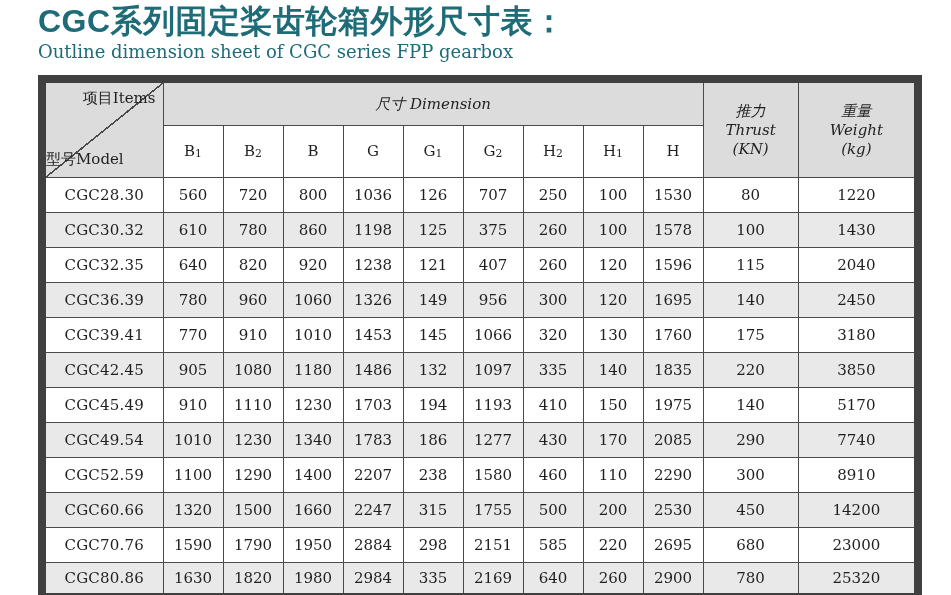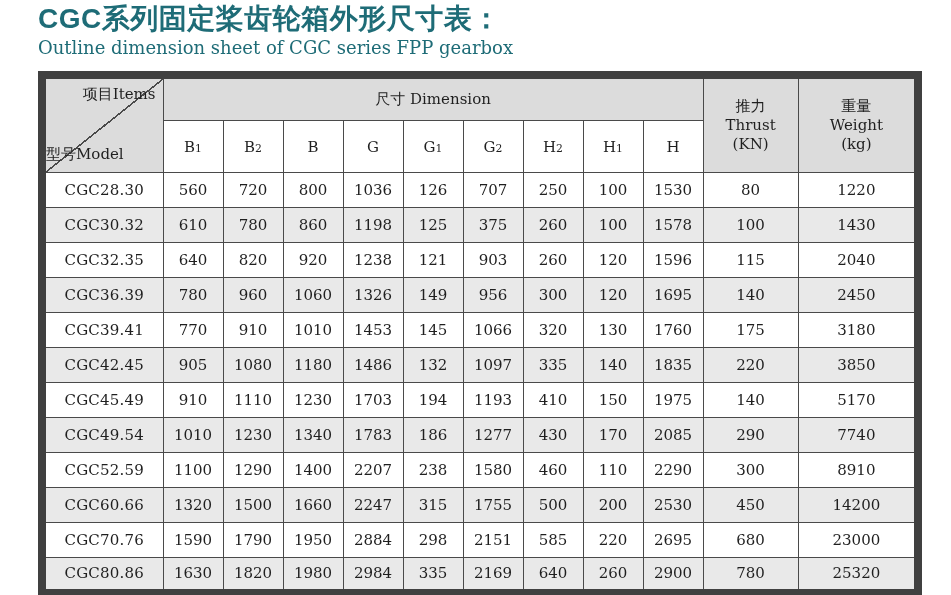--- a/index.html
+++ b/index.html
@@ -12,21 +12,21 @@
     font-family: "DejaVu Serif", "Liberation Serif", serif;
     color: #1f1f1f;
   }
   .page {
     padding: 2px 0 0 38px;
   }
   .title {
     margin: 0;
     font-family: "Liberation Sans", "DejaVu Sans", sans-serif;
     font-weight: 700;
-    font-size: 28px;
+    font-size: 32px;
     line-height: 1.2;
     color: #1e6c77;
     letter-spacing: 0.5px;
   }
   .subtitle {
     margin: 1px 0 0 0;
     font-size: 18px;
     color: #1e6c77;
   }
   table.spec {
@@ -46,21 +46,21 @@
   }
   col.c-model  { width: 121px; }
   col.c-dim    { width: 60px;  }
   col.c-thrust { width: 95px;  }
   col.c-weight { width: 120px; }
 
   tr.hrow1 { height: 46px; }
   tr.hrow2 { height: 52px; }
   tbody tr { height: 35px; }
 
-  .hbg { background: #dcdcdc; }
+  .hbg { background: #dcdcdc; font-style: italic; }
   tbody tr.alt td { background: #e9e9e9; }
   tbody tr td { background: #ffffff; }
 
   th.corner {
     position: relative;
     background:
       linear-gradient(to bottom right,
         transparent calc(50% - 0.8px),
         #4a4a4a calc(50% - 0.8px),
         #4a4a4a calc(50% + 0.8px),
@@ -170,21 +170,21 @@
           <td>100</td>
           <td>1430</td>
         </tr>
         <tr>
           <td class="model-cell">CGC32.35</td>
           <td>640</td>
           <td>820</td>
           <td>920</td>
           <td>1238</td>
           <td>121</td>
-          <td>903</td>
+          <td>407</td>
           <td>260</td>
           <td>120</td>
           <td>1596</td>
           <td>115</td>
           <td>2040</td>
         </tr>
         <tr class="alt">
           <td class="model-cell">CGC36.39</td>
           <td>780</td>
           <td>960</td>

